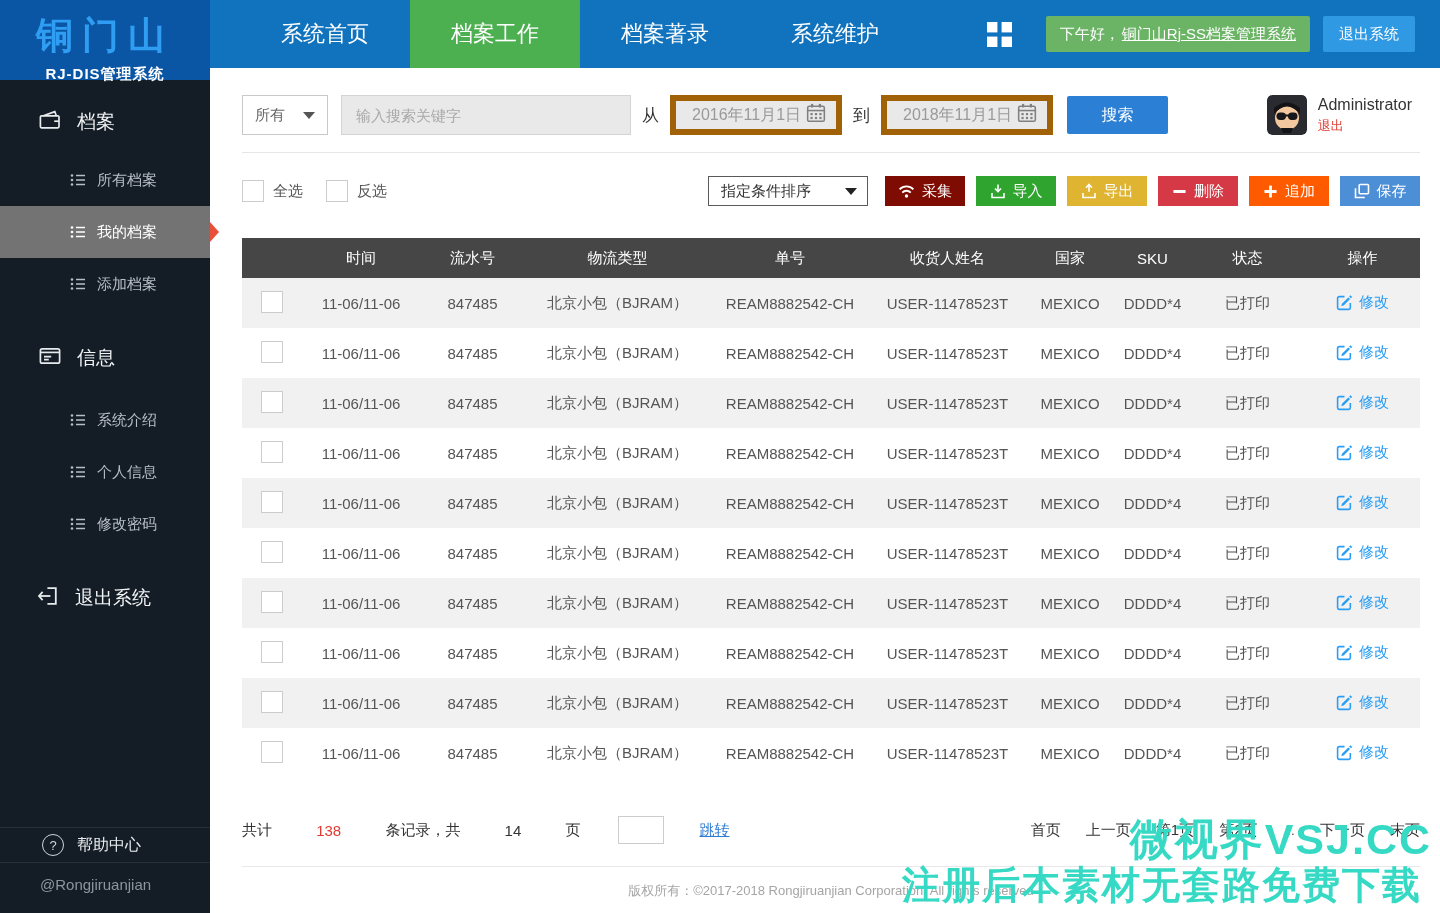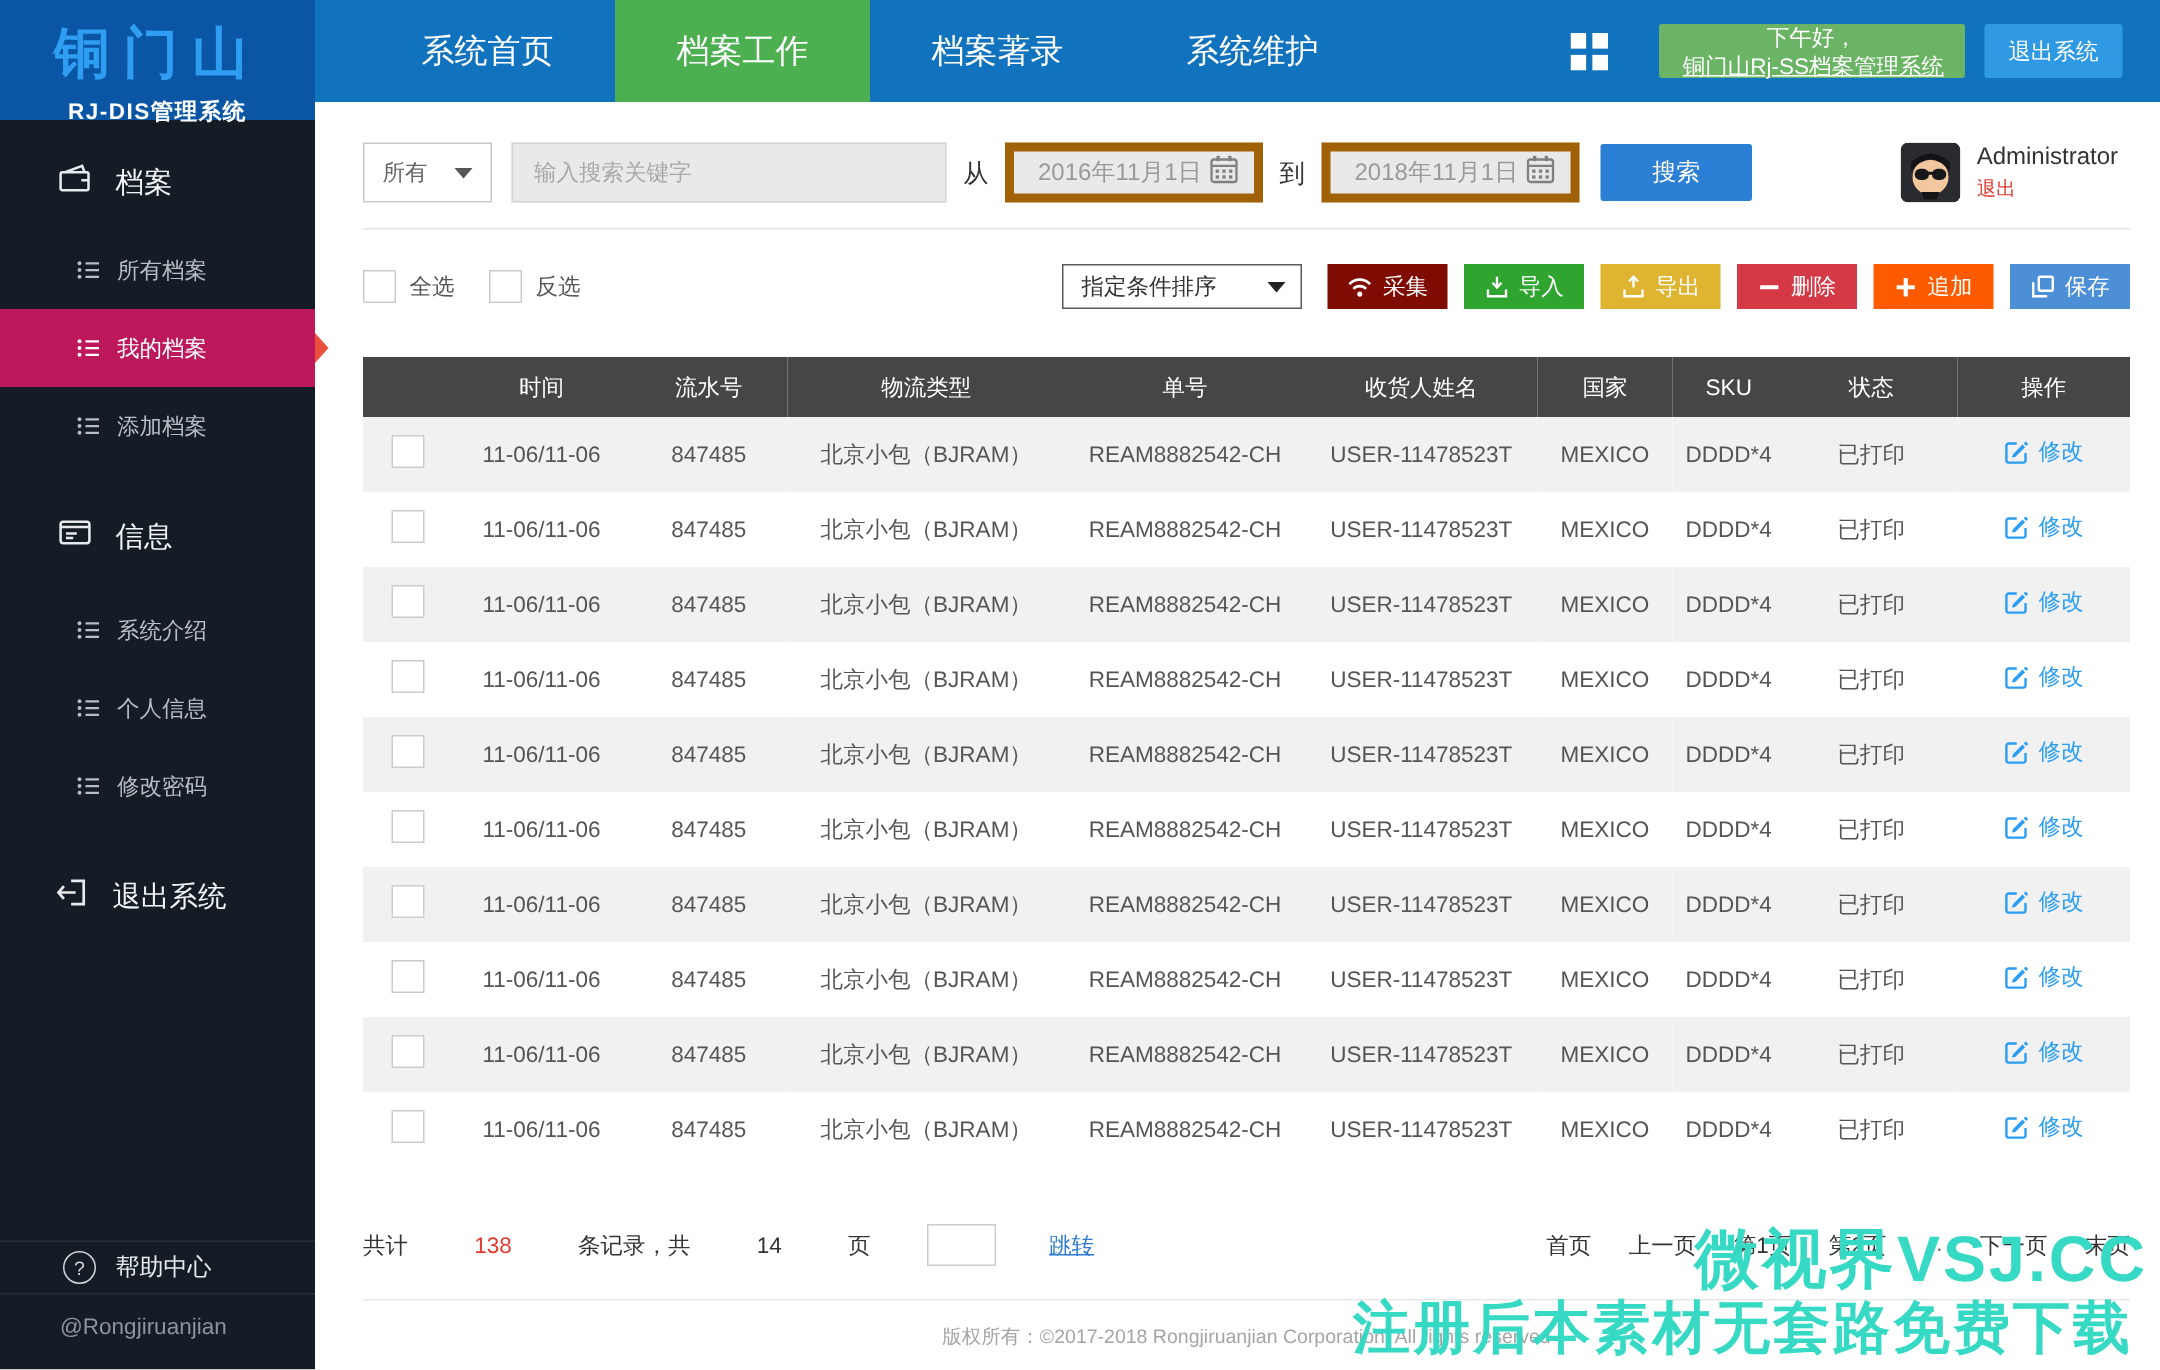--- a/index.html
+++ b/index.html
@@ -7,39 +7,39 @@
   body { font-family:"Liberation Sans","DejaVu Sans",sans-serif; background:#fff; position:relative; }
   .app { display:flex; width:1440px; height:913px; }
 
   
   .sidebar { width:210px; flex-shrink:0; background:#141d26; display:flex; flex-direction:column; position:relative; z-index:6; }
   .logo { height:80px; background:#0a56a5; text-align:center; }
   .logo-title { color:#2f9df1; font-size:37px; font-weight:bold; letter-spacing:9px; padding-top:11px; }
   .logo-sub { color:#fff; font-size:15px; font-weight:bold; letter-spacing:1px; margin-top:4px; }
   .side-section-title { display:flex; align-items:center; gap:15px; padding-left:38px; color:#f2f4f6; font-size:19px; margin-top:28px; height:28px; }
   .side-items { margin-top:18px; }
-  .side-item { height:52px; display:flex; align-items:center; gap:11px; padding-left:51px; color:#b8bec5; font-size:15px; cursor:pointer; position:relative; }
-  .side-item.active { background:#be185d; color:#fff; }
+  .side-item { height:52px; display:flex; align-items:center; gap:11px; padding-left:70px; color:#b8bec5; font-size:15px; cursor:pointer; position:relative; }
+  .side-item.active { background:#737373; color:#fff; }
   .side-item.active::after { content:""; position:absolute; right:-9px; top:50%; transform:translateY(-50%);
       border-top:10px solid transparent; border-bottom:10px solid transparent; border-left:9px solid #e8503a; }
   .side-logout { display:flex; align-items:center; gap:15px; padding-left:36px; color:#f2f4f6; font-size:19px; margin-top:32px; height:32px; cursor:pointer; }
   .side-spacer { flex:1; }
   .help-row { height:36px; border-top:1px solid #26303b; border-bottom:1px solid #26303b; display:flex; align-items:center; gap:13px; padding-left:42px; color:#e8ebee; font-size:16px; cursor:pointer; }
   .help-q { width:22px; height:22px; border:1.5px solid #cfd4d9; border-radius:50%; display:flex; align-items:center; justify-content:center; font-size:13px; color:#cfd4d9; }
   .handle-row { padding:13px 0 0 40px; color:#8d949b; font-size:15px; height:50px; }
   .icon24 { width:24px; height:24px; }
 
   
   .main-col { flex:1; display:flex; flex-direction:column; min-width:0; }
   .topbar { height:68px; background:#1173bd; display:flex; align-items:center; flex-shrink:0; }
   .nav { display:flex; align-self:stretch; margin-left:30px; }
   .nav-item { display:flex; align-items:center; padding:0 41px; color:#fff; font-size:22px; cursor:pointer; }
   .nav-item.active { background:#4caf50; }
   .grid-icon { margin-left:auto; margin-right:34px; cursor:pointer; display:flex; }
-  .greet-btn { background:#6bb465; color:#fff; font-size:15px; height:36px; display:flex; align-items:center; padding:0 14px; border-radius:2px; cursor:pointer; white-space:nowrap;flex-direction:column; }
+  .greet-btn { background:#6bb465; color:#fff; font-size:15px; height:36px; display:flex; align-items:center; padding:0 14px; border-radius:2px; cursor:pointer; white-space:nowrap; }
   .greet-btn u { margin-left:2px; }
   .top-logout { background:#2f9ae3; color:#fff; font-size:15px; height:36px; display:flex; align-items:center; padding:0 16px; border-radius:2px; margin-left:13px; margin-right:25px; cursor:pointer; }
 
   
   .content { flex:1; background:#fff; padding:0 20px 0 32px; position:relative; }
 
   .search-row { display:flex; align-items:center; padding-top:27px; padding-bottom:17px; border-bottom:1px solid #e6e6e6; }
   .select-box { width:86px; height:40px; border:1px solid #c9c9c9; background:#fff; display:flex; align-items:center; justify-content:space-between; padding:0 12px; font-size:15px; color:#666; cursor:pointer; }
   .caret { width:0; height:0; border-left:6px solid transparent; border-right:6px solid transparent; border-top:7px solid #555; }
   .kw-input { width:290px; height:40px; background:#e9e9e9; border:1px solid #d4d4d4; margin-left:13px; font-size:15px; color:#555; padding:0 14px; outline:none; font-family:inherit; }

